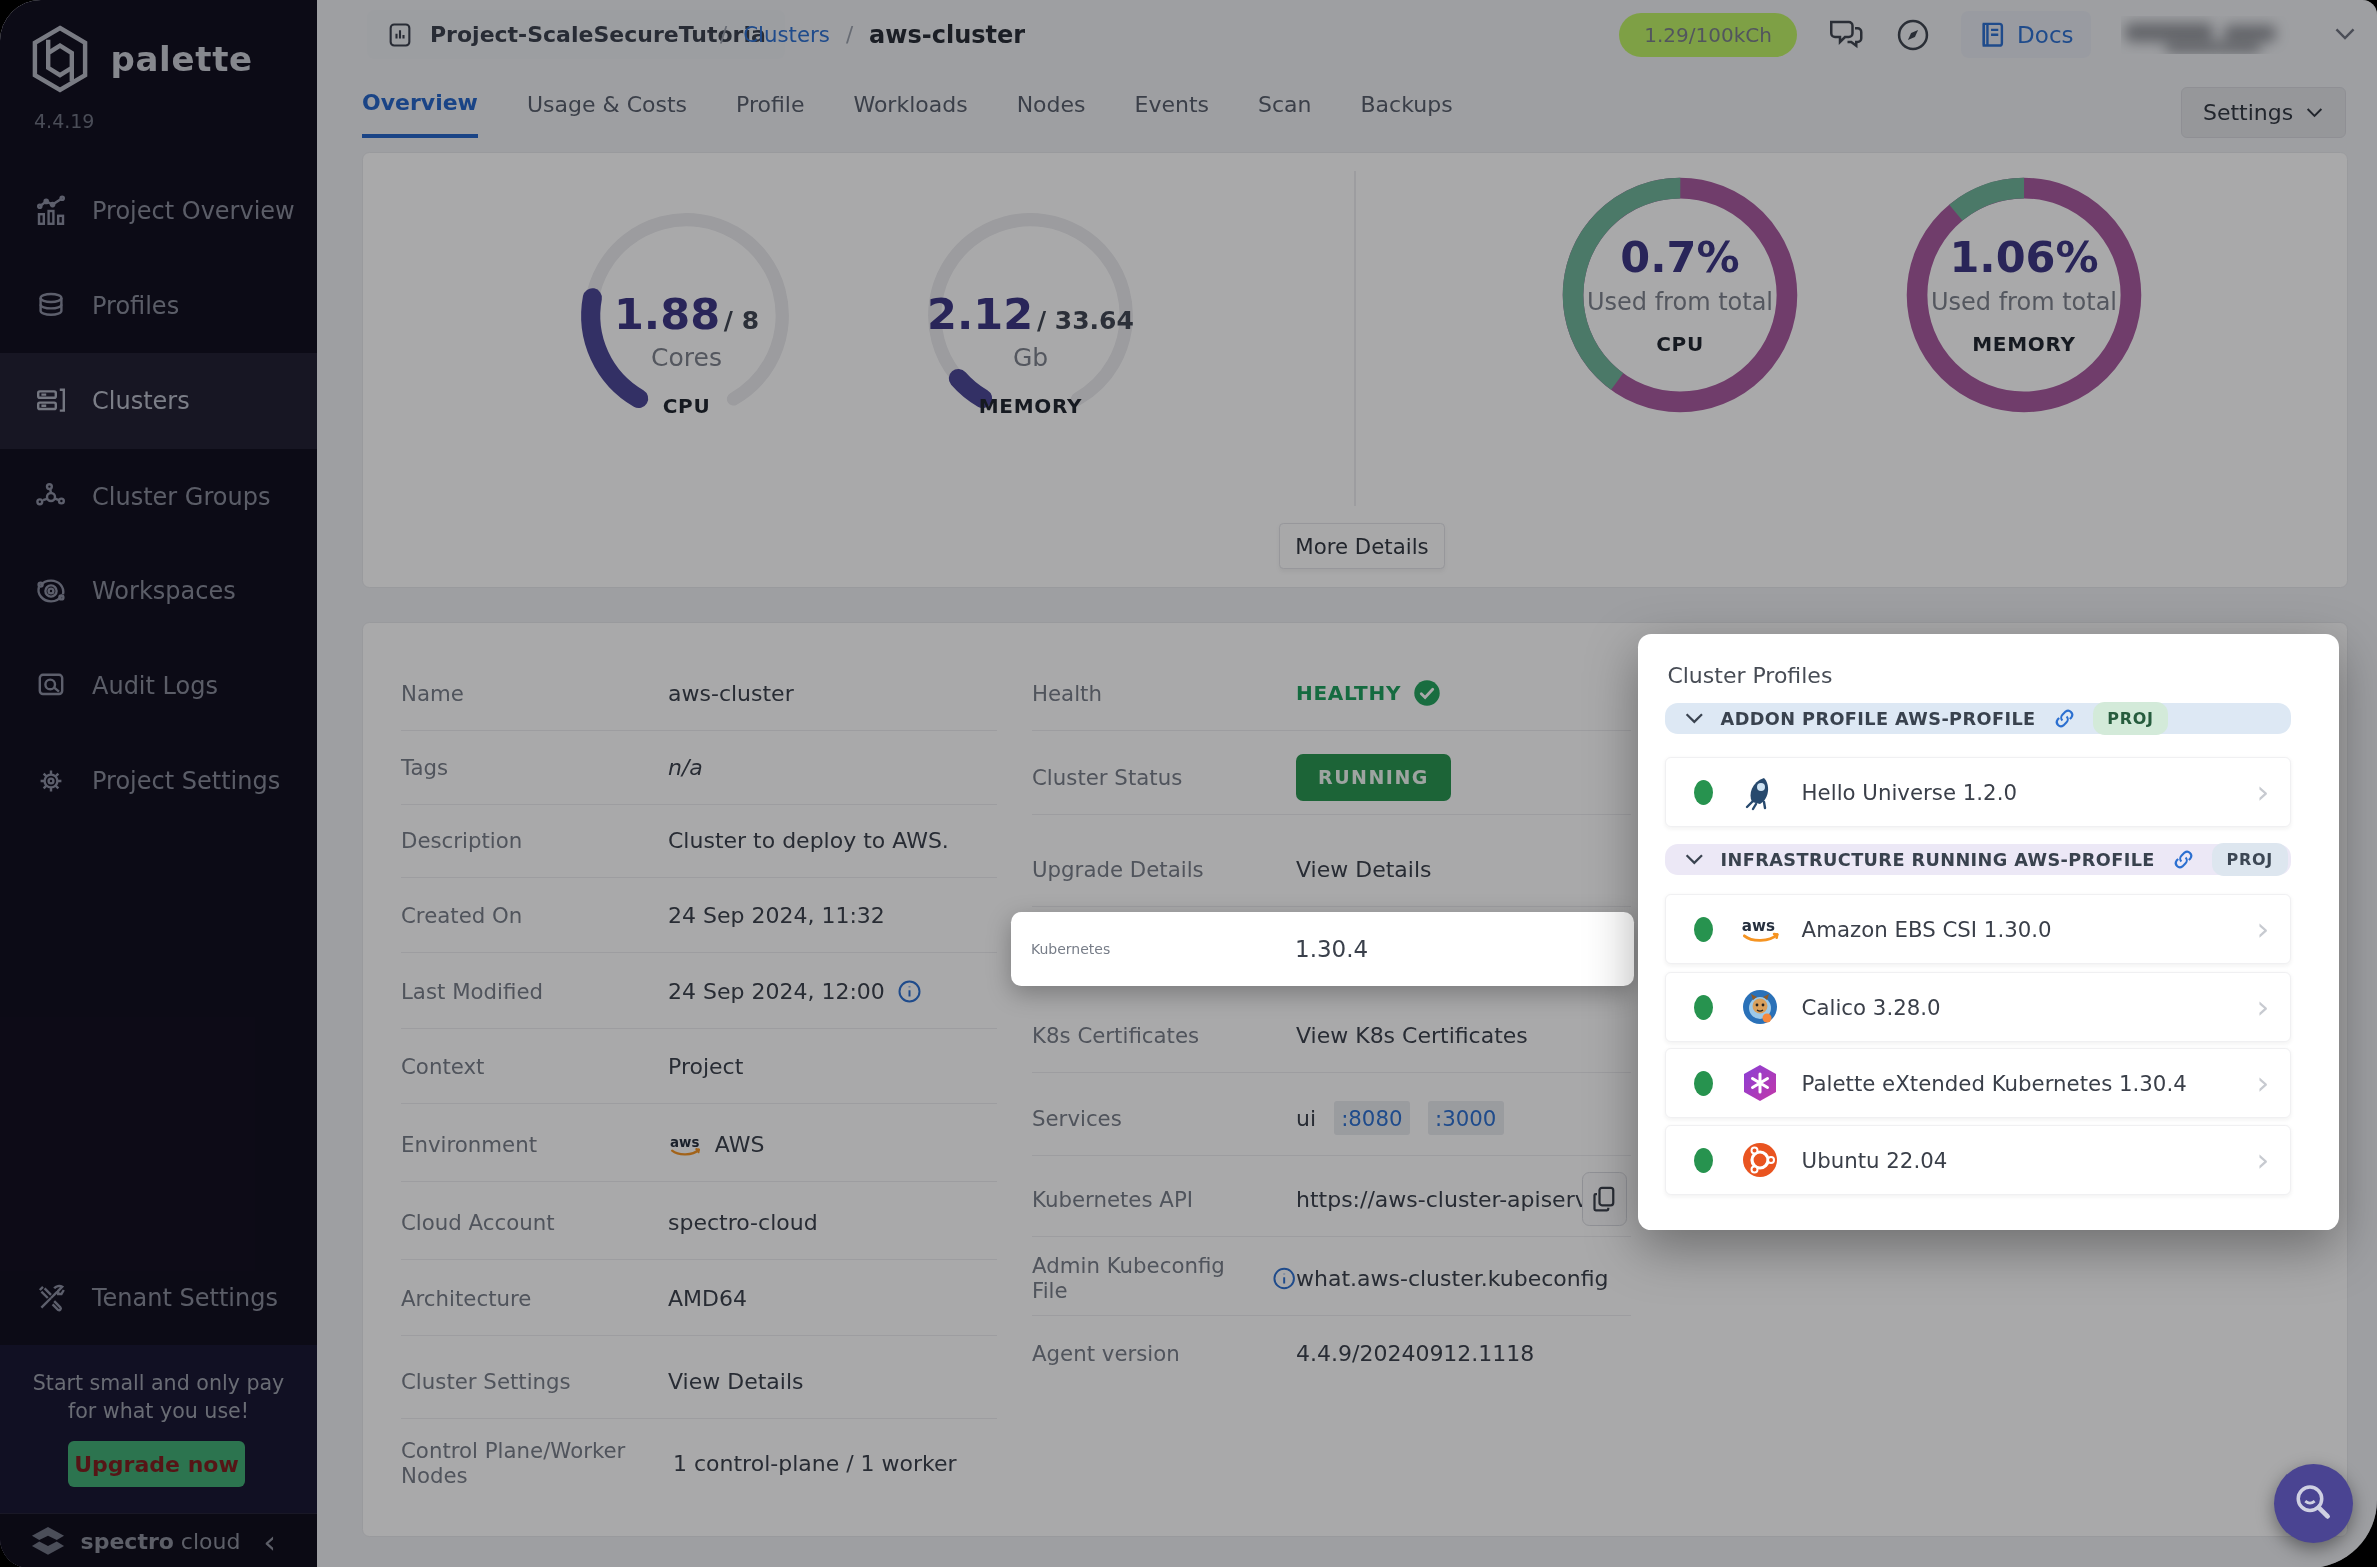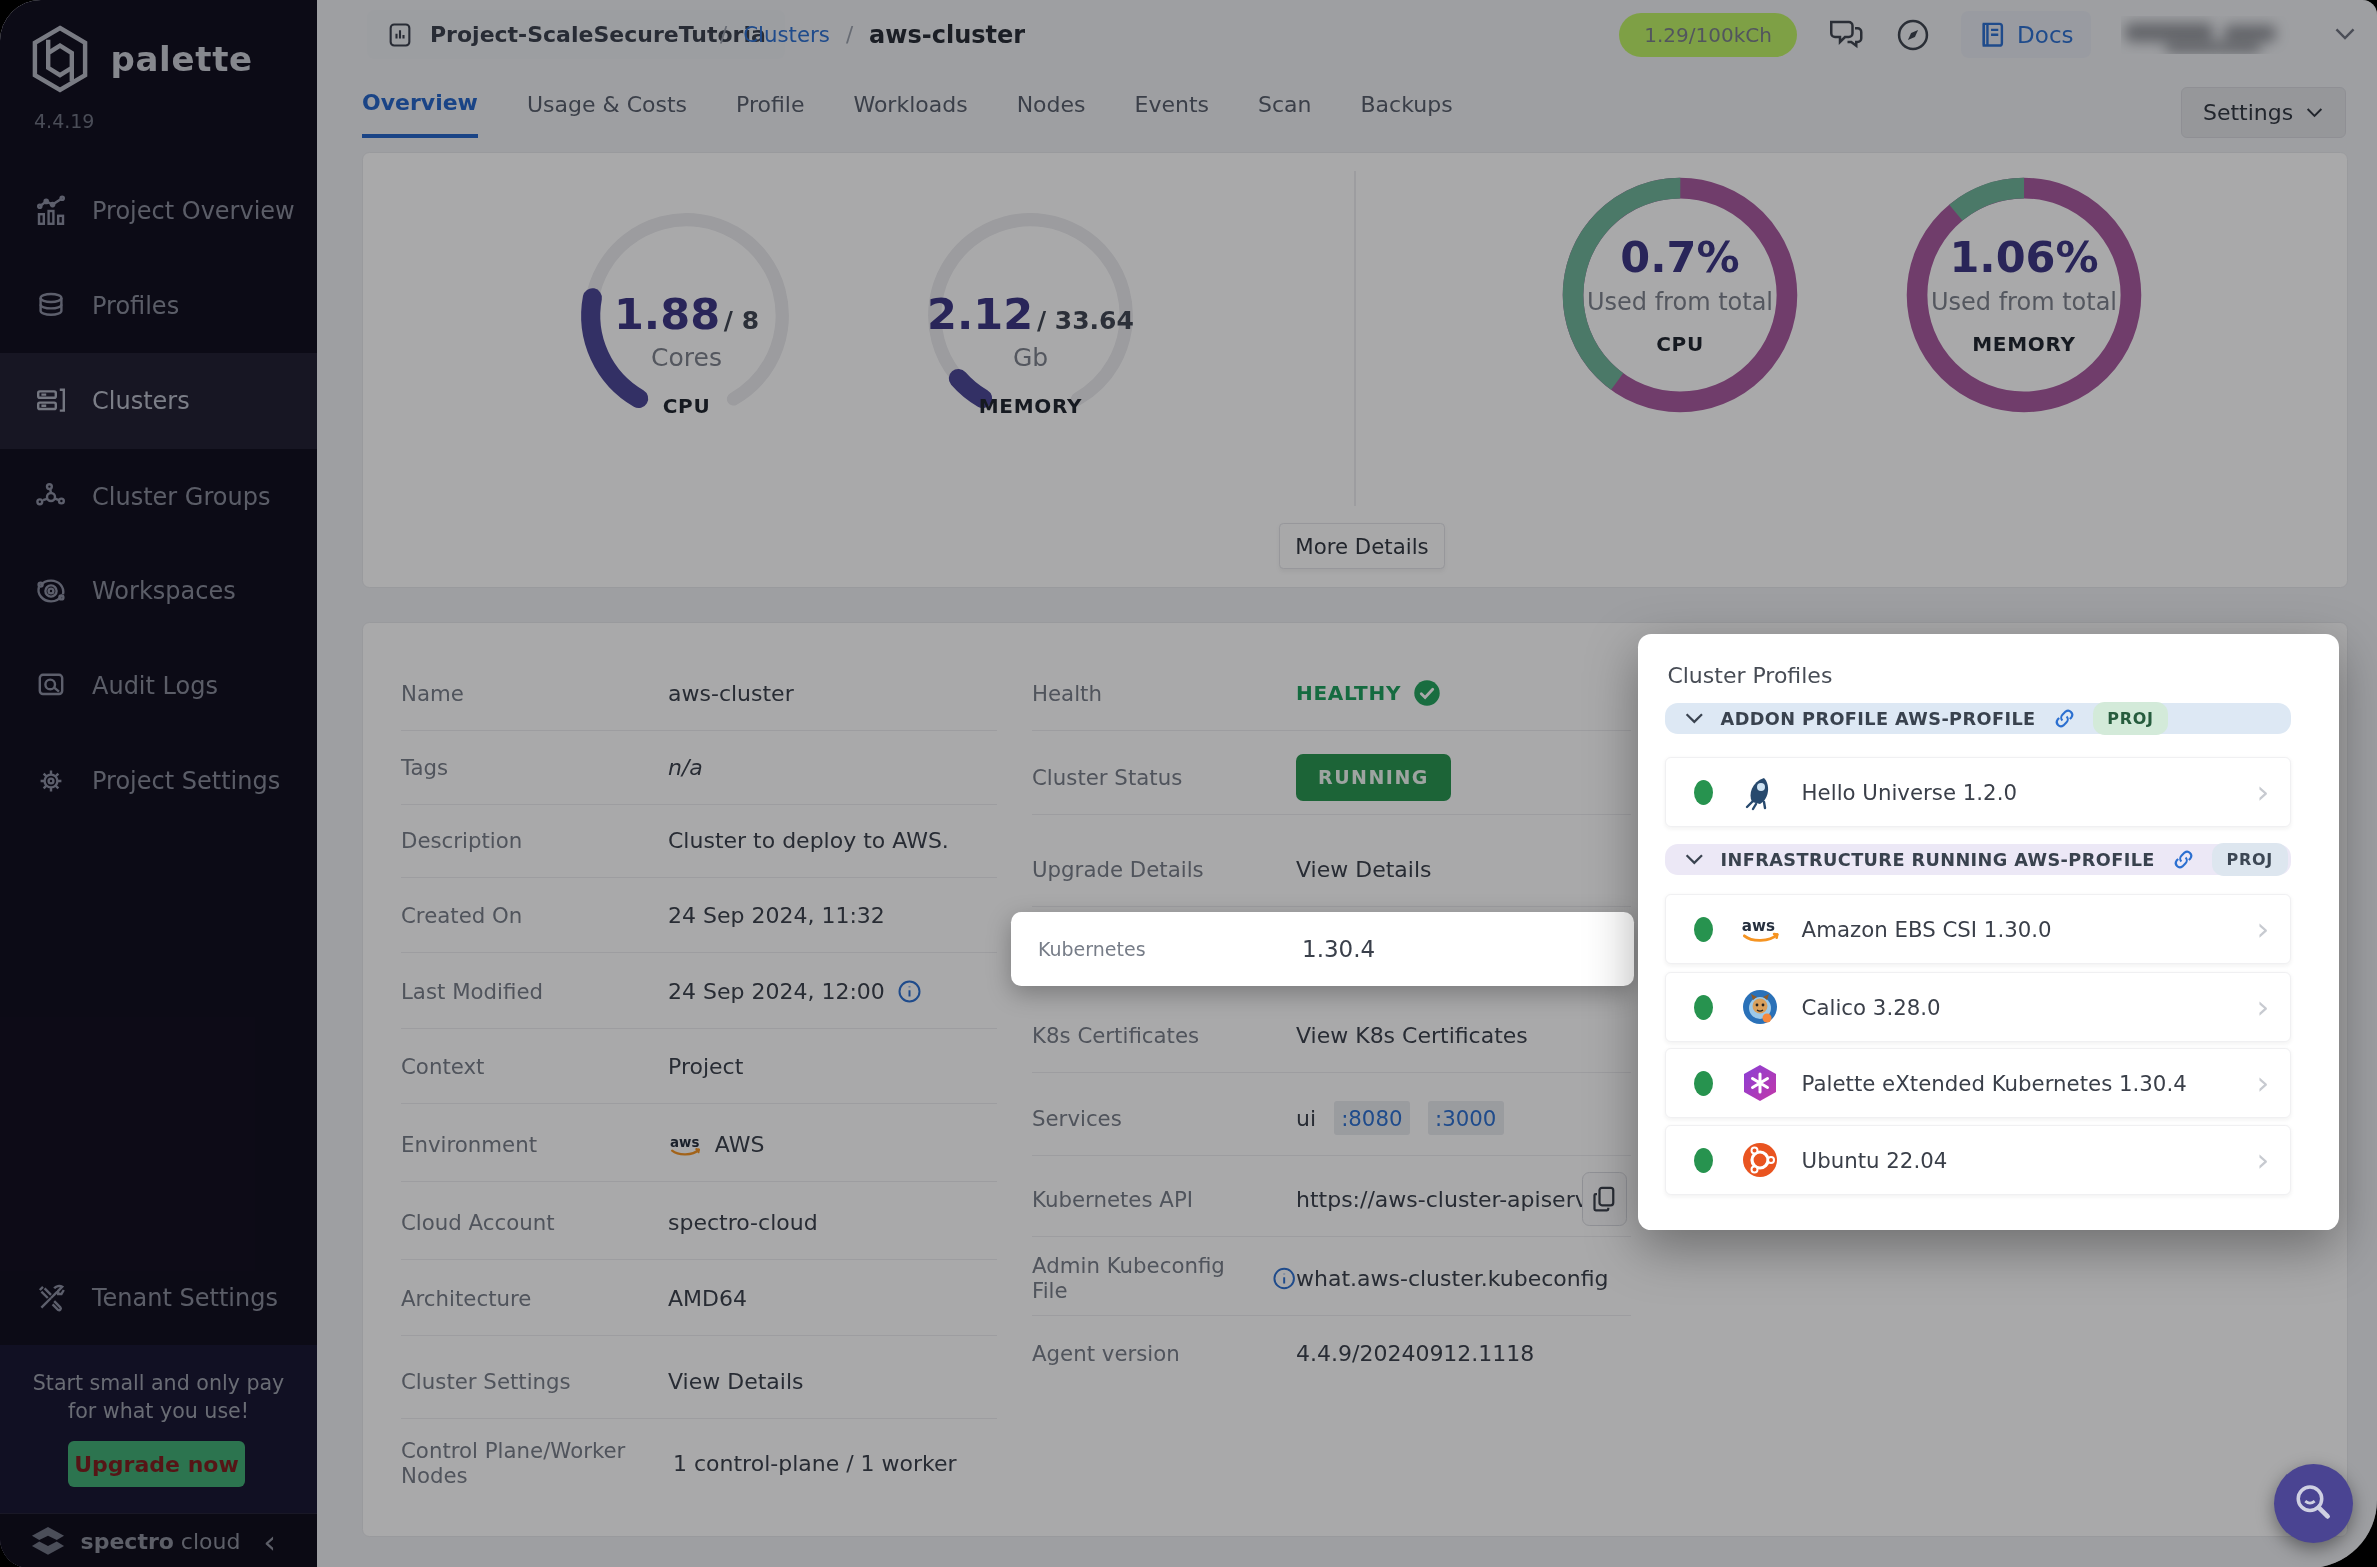--- a/index.html
+++ b/index.html
@@ -69,21 +69,21 @@
   .blue-link{color:#2b6fd0;cursor:pointer;}
   .healthy{color:#1ca05c;font-weight:700;font-size:20px;letter-spacing:0.7px;display:flex;align-items:center;gap:11.8px;}
   .running-pill{background:#27964f;color:#eef7f1;font-size:19px;font-weight:600;letter-spacing:1.5px;padding:12.5px 22px;border-radius:7px;}
   .chip{background:#e9ebef;border-radius:2.9px;padding:4.4px 7.4px;color:#2b6fd0;font-size:21.3px;margin-left:17.7px;cursor:pointer;}
   .copy-btn{position:absolute;right:4.4px;top:10.3px;width:43px;height:52px;border:0.7px solid #d9dbe0;border-radius:7.4px;background:#fbfbfc;display:flex;align-items:center;justify-content:center;cursor:pointer;}
   .aws-mini{display:flex;align-items:center;gap:11.8px;}
   
   .dim{position:absolute;inset:0;background:rgba(8,8,12,.35);z-index:40;}
   .spot{z-index:60;}
   #kube-row{position:absolute;left:1011px;top:912px;width:623px;height:74px;background:#fff;border-radius:10.3px;box-shadow:0 7.4px 25px rgba(0,0,0,.28);display:flex;align-items:center;}
-  #kube-row .lbl{font-size:19px;color:#777d88;width:264px;flex:0 0 264px;margin-left:27px;}
+  #kube-row .lbl{font-size:14px;color:#777d88;width:264px;flex:0 0 264px;margin-left:20px;}
   #kube-row .val{font-size:23px;color:#3a404b;}
   #profiles-panel{position:absolute;left:1638px;top:634px;width:701px;height:596px;background:#fff;border-radius:13.2px;box-shadow:0 17.7px 52px rgba(0,0,0,.35);}
   .panel-title{position:absolute;left:29.4px;top:29.4px;font-size:22px;color:#474c55;}
   .plist{position:absolute;left:27px;top:69px;width:647px;height:502px;}
   .pgroup{position:absolute;left:0;width:626px;height:31px;border-radius:13px;display:flex;align-items:center;gap:16px;padding-left:19px;box-sizing:border-box;cursor:pointer;}
   .pgroup .gname{font-size:17.7px;font-weight:600;color:#39424e;letter-spacing:0.4px;}
   .badge{font-size:16px;font-weight:700;letter-spacing:0.7px;padding:6.6px 14.7px;border-radius:11.8px;}
   .badge.green{background:#d3ead9;color:#265c3d;}
   .badge.grey{background:#dde6ef;color:#3c4754;}
   .prow{position:absolute;left:0;width:626px;height:70px;background:#fff;border:0.7px solid #f0f0f2;border-radius:5.9px;box-shadow:0 1.5px 4.4px rgba(30,30,40,.06);display:flex;align-items:center;box-sizing:border-box;cursor:pointer;}

